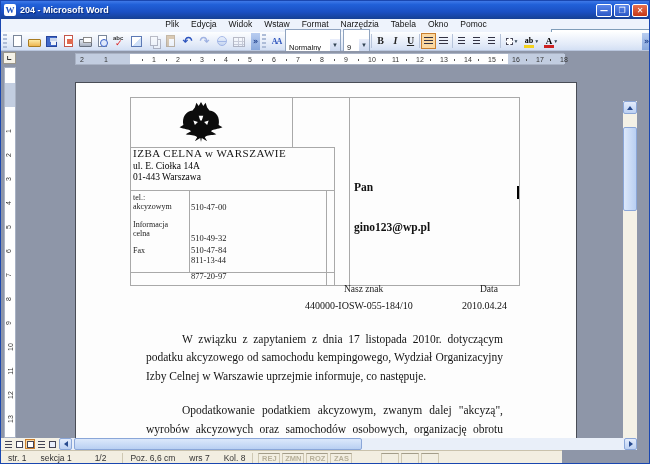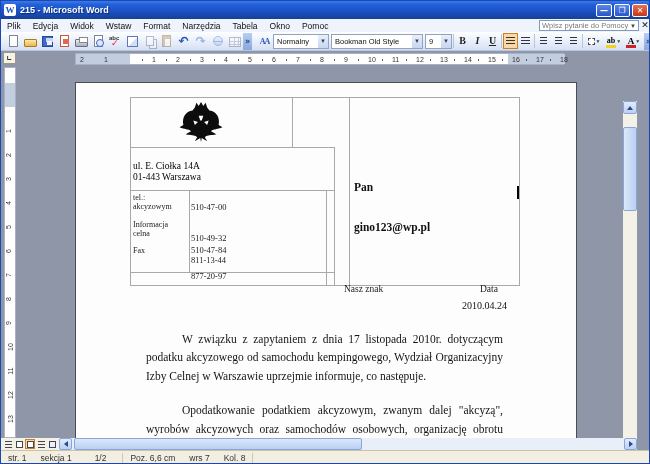--- a/index.html
+++ b/index.html
@@ -14,38 +14,38 @@
   .appicon{width:12px;height:12px;margin:0 4px 0 3px;background:#fff;border-radius:2px;
     color:#1d53c2;font:bold 9px/12px "Liberation Serif",serif;text-align:center;}
   .title-text{font:bold 9px "Liberation Sans",sans-serif;text-shadow:1px 1px 1px #0a2a70;}
   .wctrls{margin-left:auto;display:flex;gap:2px;padding-right:3px;}
   .wbtn{width:16px;height:13px;border:1px solid #fff;border-radius:2px;color:#fff;
     font:bold 8px/11px "DejaVu Sans",sans-serif;text-align:center;
     background:linear-gradient(#5a86ea,#2a57c4);}
   .wbtn.close{background:linear-gradient(#e8704f,#c43818);}
   
   .menubar{position:absolute;left:0;top:18px;width:650px;height:18px;background:#eef3fc;
-    display:flex;align-items:center;font-size:8.5px;color:#111;border-bottom:5px solid #0369a1;}
+    display:flex;align-items:center;font-size:8.5px;color:#111;border-bottom:2px solid #0369a1;flex-direction:column;}
   .mitem{padding:0 6px;}
   .helpbox{margin-left:auto;width:100px;height:11px;background:#fff;border:1px solid #7f9db9;
     font-size:7.5px;color:#7a7a7a;display:flex;align-items:center;padding:0 2px;}
   .helpbox .arrow{margin-left:auto;color:#444;font-size:6px;}
   .menuclose{width:12px;text-align:center;color:#222;font:bold 9px/13px "DejaVu Sans",sans-serif;}
   
   .toolbar{position:absolute;left:0;top:31px;width:650px;height:19px;
     background:linear-gradient(180deg,#fdfeff,#e2eaf8 70%,#d4e0f4);
     border-bottom:1px solid #b9c6de;display:flex;align-items:center;}
   .grip{width:4px;height:15px;margin:0 2px;
     background:repeating-linear-gradient(180deg,#aebdd8 0 2px,transparent 2px 4px);}
   .tbtn{width:17px;height:16px;display:flex;align-items:center;justify-content:center;flex:0 0 auto;}
   .tbtn.dis{opacity:.4;}
   .tsep{width:1px;height:14px;background:#b7c4da;margin:0 1px;flex:0 0 auto;}
   .chev{width:9px;height:17px;background:linear-gradient(180deg,#b9cdf0,#89a8dc);
     color:#1d3f8c;font:bold 8px/17px "DejaVu Sans",sans-serif;text-align:center;flex:0 0 auto;}
-  .combo{height:15px;background:#fff;border:1px solid #90a4c0;display:flex;align-items:center;
+  .combo{height:24px;background:#fff;border:1px solid #90a4c0;display:flex;align-items:flex-end;
     font-size:7.5px;color:#111;padding-left:3px;flex:0 0 auto;overflow:hidden;white-space:nowrap;}
   .combo .drop{margin-left:auto;width:10px;height:13px;background:linear-gradient(#e9eefb,#c9d6ee);
     color:#345;font-size:6px;line-height:13px;text-align:center;flex:0 0 auto;}
   .fbtn{width:15px;height:16px;text-align:center;flex:0 0 auto;
     font:bold 10px/16px "Liberation Serif",serif;color:#222;}
   .fbtn.it{font-style:italic;}
   .fbtn.un{text-decoration:underline;}
   .fmtbtn{width:15px;height:16px;display:flex;align-items:center;justify-content:center;flex:0 0 auto;position:relative;}
   .fmtbtn.active{background:#fbd9a2;border:1px solid #c97f2e;}
   .lines{width:9px;height:9px;background:repeating-linear-gradient(180deg,#334 0 1px,transparent 1px 3px);}
@@ -122,36 +122,36 @@
   .vbtn{width:10px;height:10px;display:flex;align-items:center;justify-content:center;}
   .vbtn.sel{background:#fbd9a2;border:1px solid #c97f2e;}
   .vl{width:7px;height:7px;background:repeating-linear-gradient(180deg,#445 0 1px,transparent 1px 3px);}
   .vsq{width:7px;height:7px;border:1px solid #445;background:#fff;}
   .hbtn{width:13px;height:12px;background:linear-gradient(#e3ecfc,#bcd0f2);border:1px solid #8aa6d8;
     border-radius:2px;display:flex;align-items:center;justify-content:center;flex:0 0 auto;}
   .htrack{flex:1;height:12px;position:relative;}
   .hthumb{position:absolute;left:2px;top:0;width:288px;height:12px;background:linear-gradient(#dce8fb,#b9cff2);
     border:1px solid #8aa6d8;border-radius:2px;}
   
-  .statusbar{position:absolute;left:0;top:449px;width:650px;height:15px;background:#f2eee1;
+  .statusbar{position:absolute;left:0;top:449px;width:561px;height:15px;background:#f2eee1;
     border-top:1px solid #c9c2ac;display:flex;align-items:center;font-size:8.5px;color:#333;}
   .sp{padding:0 7px;white-space:nowrap;}
   .ssep{width:1px;height:11px;background:#cfc8b2;}
   .mode{width:22px;height:11px;margin:0 1px;border:1px solid #cfc8b2;border-top-color:#a39d8a;
     color:#b7b09a;font:bold 7.5px/10px "Liberation Sans",sans-serif;text-align:center;}
   .mode.empty{width:18px;}
 </style>
 </head>
 <body>
 
 <div class="win">
 
   <div class="titlebar">
     <div class="appicon">W</div>
-    <div class="title-text">215 - Microsoft Word</div>
+    <div class="title-text">204 - Microsoft Word</div>
     <div class="wctrls">
       <div class="wbtn">—</div>
       <div class="wbtn">❐</div>
       <div class="wbtn close">✕</div>
     </div>
   </div>
 
   <div class="menubar">
     <div style="display:flex">
         <span class="mitem">Plik</span>
@@ -217,24 +217,20 @@
           <div class="g g-insert-table"></div>
         </div>
       </div>
     <div class="chev">»</div>
     <div class="grip"></div>
     <div class="tbtn">
       <div class="g g-styles">AA</div>
     </div>
     <div class="combo" style="width:56px">
       <span>Normalny</span>
-      <span class="drop">▼</span>
-    </div>
-    <div class="combo" style="width:92px;margin-left:2px">
-      <span>Bookman Old Style</span>
       <span class="drop">▼</span>
     </div>
     <div class="combo" style="width:27px;margin-left:2px">
       <span>9</span>
       <span class="drop">▼</span>
     </div>
     <div class="tsep"></div>
     <div class="fbtn">B</div>
     <div class="fbtn it">I</div>
     <div class="fbtn un">U</div>
@@ -347,39 +343,41 @@
       <div class="tl" style="left:113px;top:107px;width:1px;height:82px"></div>
       <div class="tl" style="left:250px;top:107px;width:1px;height:95px"></div>
       <div class="tl" style="left:258px;top:64px;width:1px;height:138px"></div>
       <div class="tl" style="left:54px;top:189px;width:204px;height:1px"></div>
 
       <svg style="position:absolute;left:102px;top:17px" width="46" height="44" viewBox="0 0 60 56">
         <path fill="#0c0c0c" d="M30 2 L27 7 L24 3 L22 9 L19 13 C10 14 5 22 7 32 L2 35 C9 38 13 37 17 40 L10 44 C17 46 21 44 25 48 L22 53 L29 49 L30 54 L31 49 L38 53 L35 48 C39 44 43 46 50 44 L43 40 C47 37 51 38 58 35 L53 32 C55 22 50 14 41 13 L38 9 L36 3 L33 7 Z"></path>
         <path fill="#fdfdfd" d="M27 20 L33 20 L31 26 L29 26 Z M20 26 l6 2 -4 4 Z M40 26 l-6 2 4 4 Z"></path>
       </svg>
 
+      <div class="org doc-text">IZBA CELNA w WARSZAWIE</div>
       <div class="addr" style="top:78px">ul. E. Ciołka 14A</div>
       <div class="addr" style="top:89px">01-443 Warszawa</div>
 
       <div class="tlabel" style="top:110px">tel.:</div>
       <div class="tlabel" style="top:119px">akcyzowym</div>
       <div class="tval" style="top:119px">510-47-00</div>
       <div class="tlabel" style="top:137px">Informacja celna</div>
       <div class="tval" style="top:150px">510-49-32</div>
       <div class="tlabel" style="top:163px">Fax</div>
       <div class="tval" style="top:162px">510-47-84</div>
       <div class="tval" style="top:172px">811-13-44</div>
       <div class="tval" style="top:188px">877-20-97</div>
 
       <div class="recip" style="top:97px">Pan</div>
       <div class="recip" style="top:137px">gino123@wp.pl</div>
       <div class="caret"></div>
 
       <div class="reflab" style="left:268px;top:201px">Nasz znak</div>
       <div class="reflab" style="left:404px;top:201px">Data</div>
+      <div class="refval" style="left:229px;top:217px">440000-IOSW-055-184/10</div>
       <div class="refval" style="left:386px;top:217px">2010.04.24</div>
 
       <div class="bodytext">
           <p class="para">W związku z zapytaniem z dnia 17 listopada 2010r. dotyczącym podatku akcyzowego od samochodu kempingowego, Wydział Organizacyjny Izby Celnej w Warszawie uprzejmie informuje, co następuje.</p>
           <p class="para">Opodatkowanie podatkiem akcyzowym, zwanym dalej "akcyzą", wyrobów akcyzowych oraz samochodów osobowych, organizację obrotu wyrobami akcyzowymi, a także oznaczanie znakami akcyzy określa ustawa z dnia 6 grudnia 2008r. o podatku akcyzowym (Dz. U. Nr 3 z 2009r., poz. 11 z późn. zm.).</p>
         </div>
     </div>
 
     <div class="vscroll">
       <div class="sbtn" style="top:0">
@@ -421,15 +419,24 @@
 
   <div class="statusbar">
     <span class="sp">str. 1</span>
     <span class="sp">sekcja 1</span>
     <span class="sp" style="padding:0 16px">1/2</span>
     <span class="ssep"></span>
     <span class="sp">Poz. 6,6 cm</span>
     <span class="sp">wrs 7</span>
     <span class="sp">Kol. 8</span>
     <span class="ssep"></span>
+    <span style="display:flex;margin-left:4px">
+        <span class="mode">REJ</span>
+        <span class="mode">ZMN</span>
+        <span class="mode">ROZ</span>
+        <span class="mode">ZAS</span>
+        <span class="mode empty" style="margin-left: 28px;"></span>
+        <span class="mode empty" style="margin-left: 1px;"></span>
+        <span class="mode empty" style="margin-left: 1px;"></span>
+      </span>
   </div>
 
 </div>
 
 </body></html>

